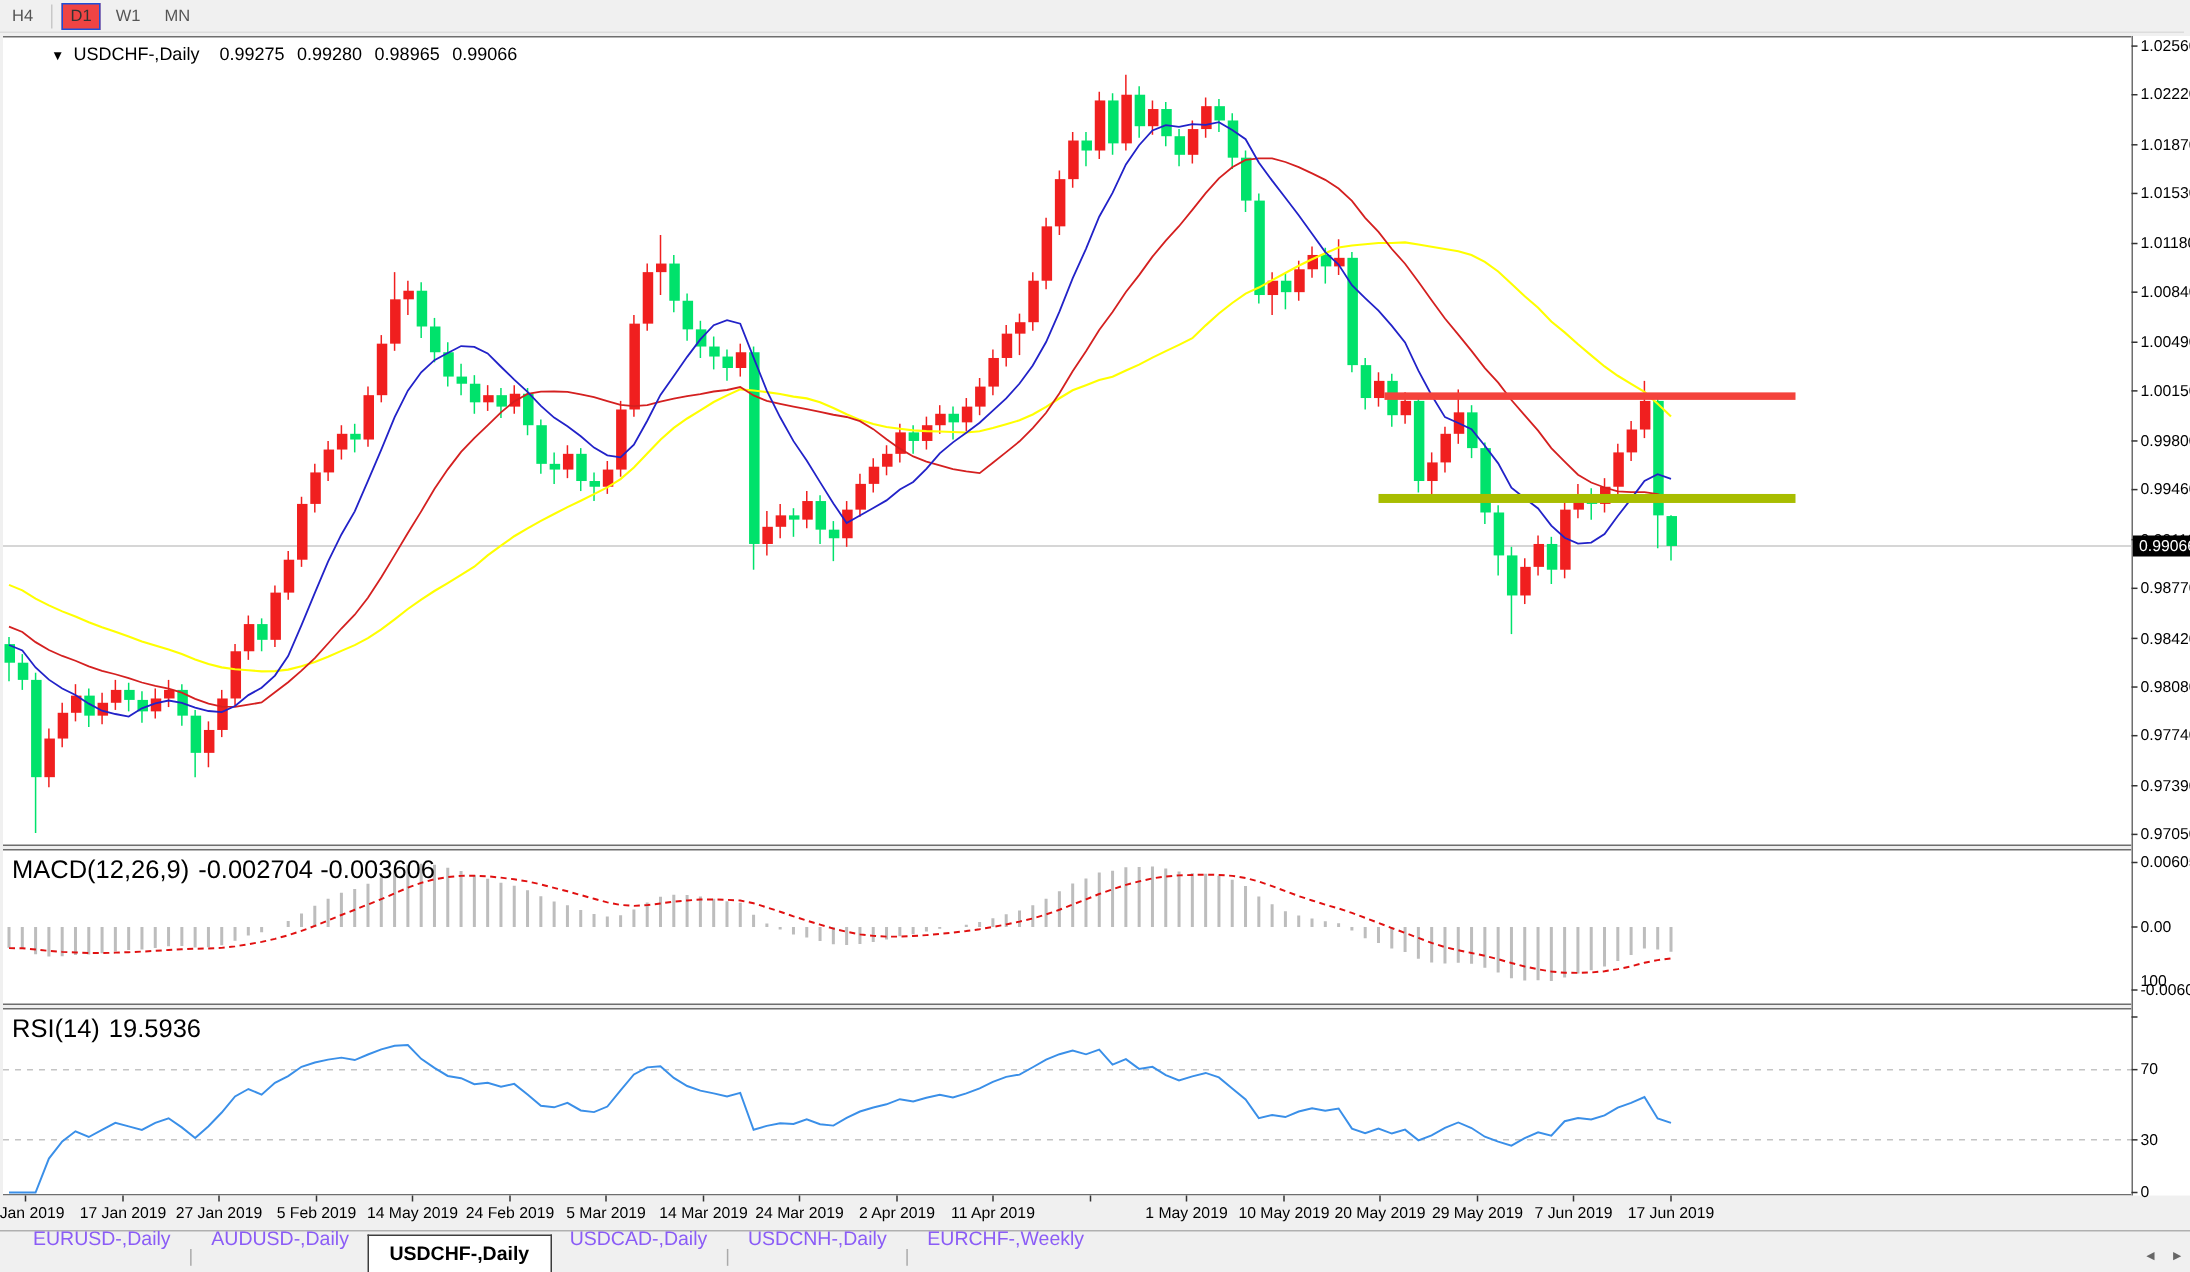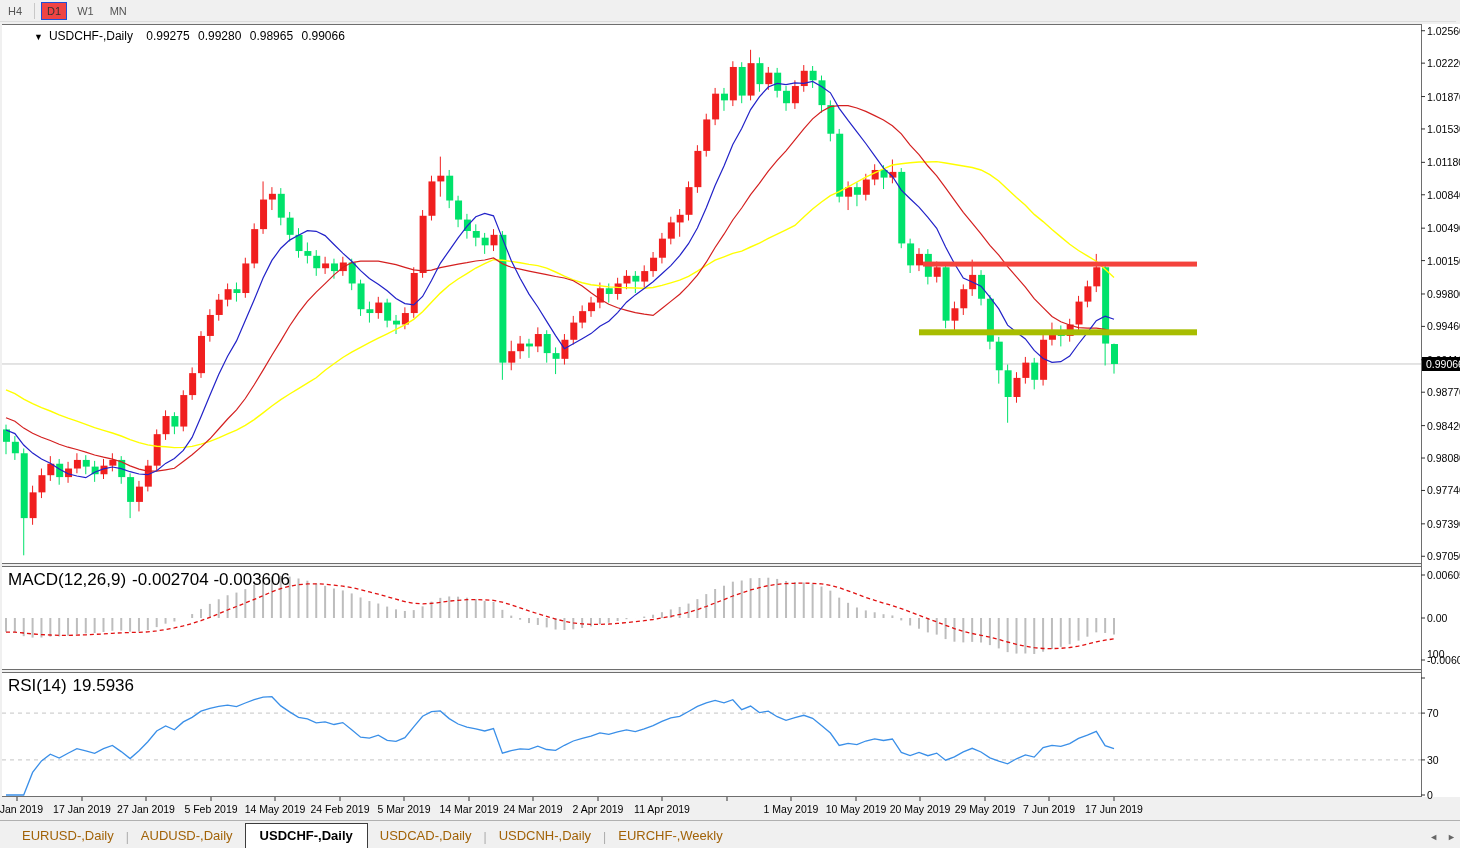--- a/index.html
+++ b/index.html
@@ -39,21 +39,21 @@
   #price-tag { position:absolute; left:0px; width:39px; height:14px; background:#000; color:#fff;
                font-size:10.5px; display:flex; align-items:center; padding-left:4px; z-index:6; }
 
   
   #date-axis { position:absolute; left:0; top:797px; width:1421px; height:23px; background:#f0f0f0; }
   .date-lbl { position:absolute; top:6px; font-size:10.5px; color:#000; transform:translateX(-50%); white-space:nowrap; }
 
   
   #tabbar { position:absolute; left:0; top:820px; width:1460px; height:28px; background:#f0f0f0;
             border-top:1px solid #b0b0b0; display:flex; align-items:flex-end; padding-left:10px; }
-  .tab { font-size:13px; color:#a16207; padding:3px 12px 4px 12px; margin-bottom:1px; }
+  .tab { font-size:13px; color:#8b5cf6; padding:3px 12px 4px 12px; margin-bottom:11px; }
   .tab.active { background:#fff; color:#000; font-weight:bold;
                 border:1px solid #3c3c3c; border-bottom:none; padding:4px 14px 5px 14px; margin-bottom:0; }
   .tabsep { color:#aaa; font-size:12px; margin-bottom:4px; }
   #tab-arrows { position:absolute; right:4px; bottom:6px; display:flex; gap:9px; }
   #tab-arrows span { font-size:9px; color:#666; }
 
   svg#overlay { position:absolute; left:0; top:0; z-index:4; pointer-events:none; }
 </style>
 </head>
 <body>

